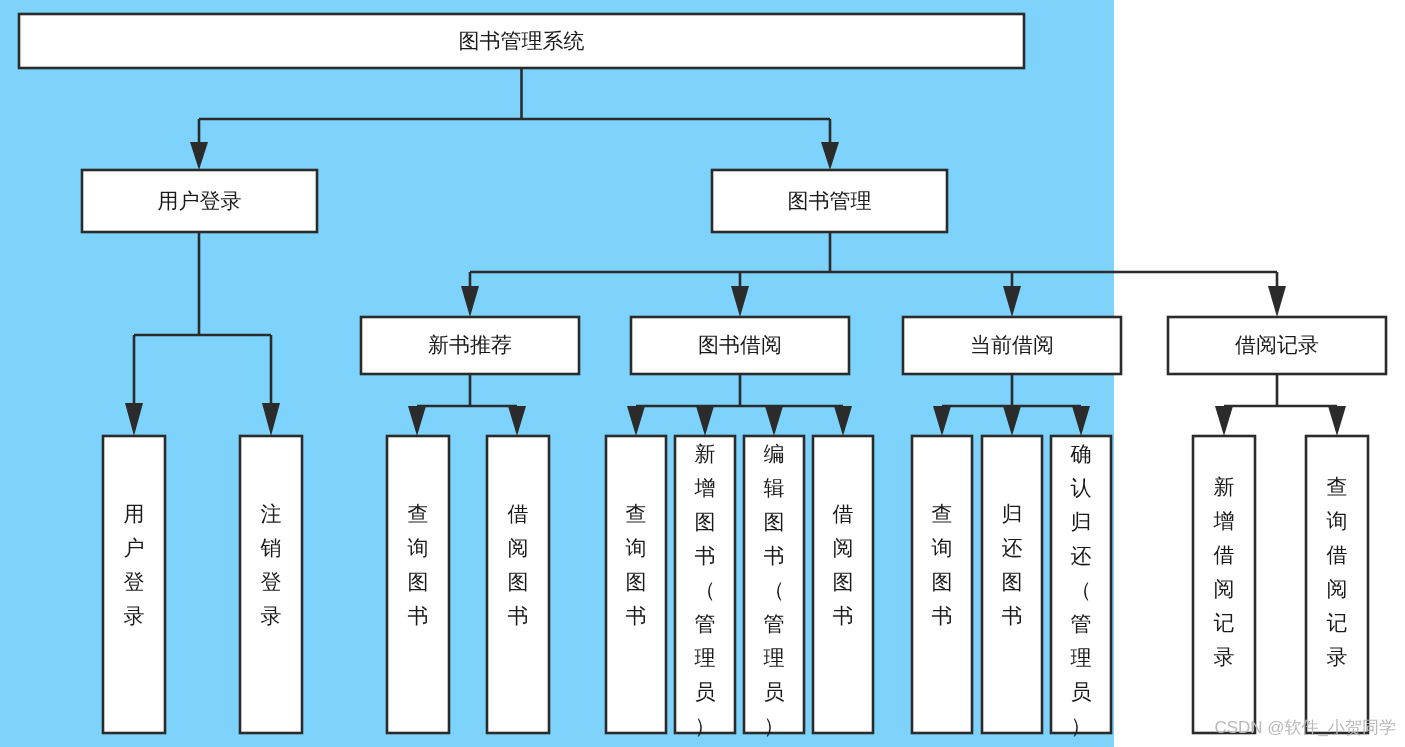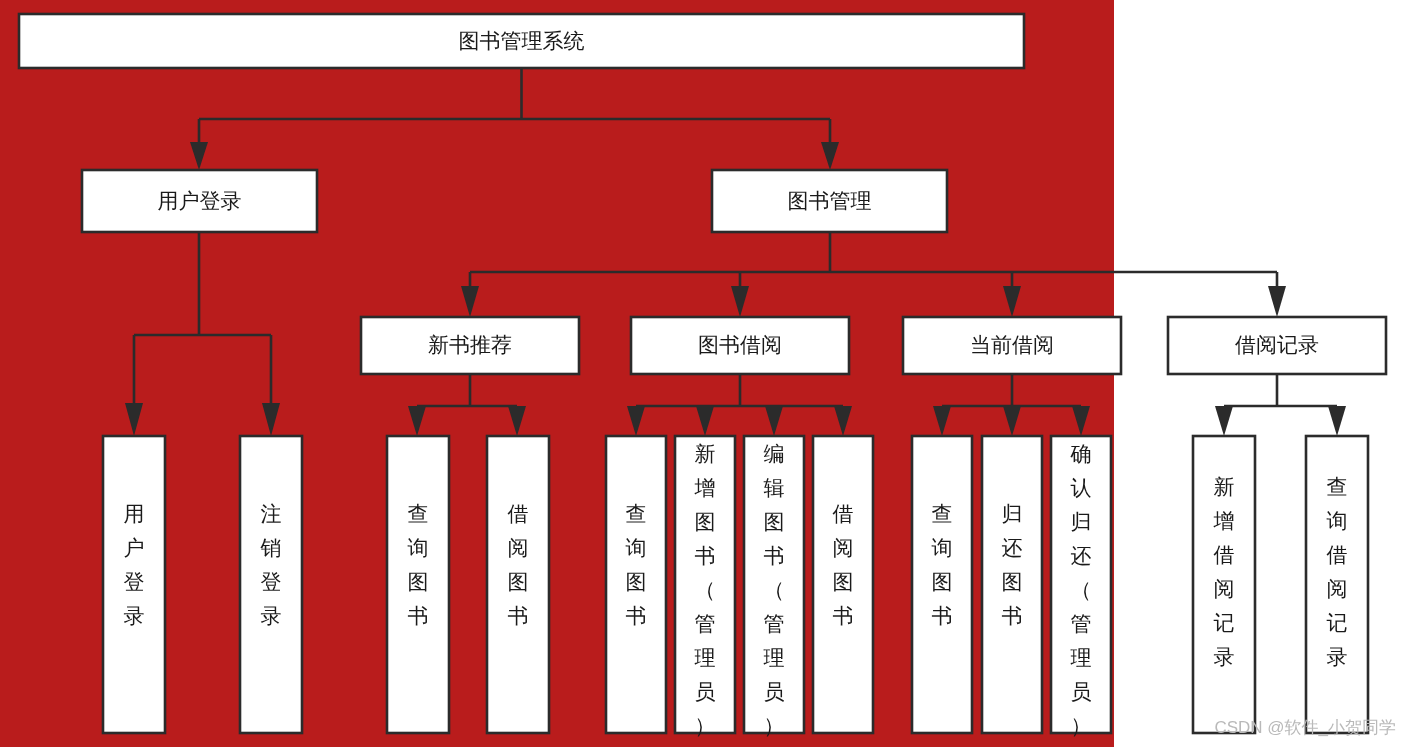--- a/index.html
+++ b/index.html
@@ -10,21 +10,21 @@
   body {
     width: 1405px;
     height: 747px;
     font-family: "Liberation Sans", "DejaVu Sans", sans-serif;
     overflow: hidden;
   }
   #diagram-root {
     position: relative;
     width: 1114px;
     height: 747px;
-    background: #b91c1c;
+    background: #7dd3fc;
   }
   svg.diagram-canvas {
     position: absolute;
     left: 0;
     top: 0;
     width: 1405px;
     height: 747px;
     display: block;
   }
   .node-box {

